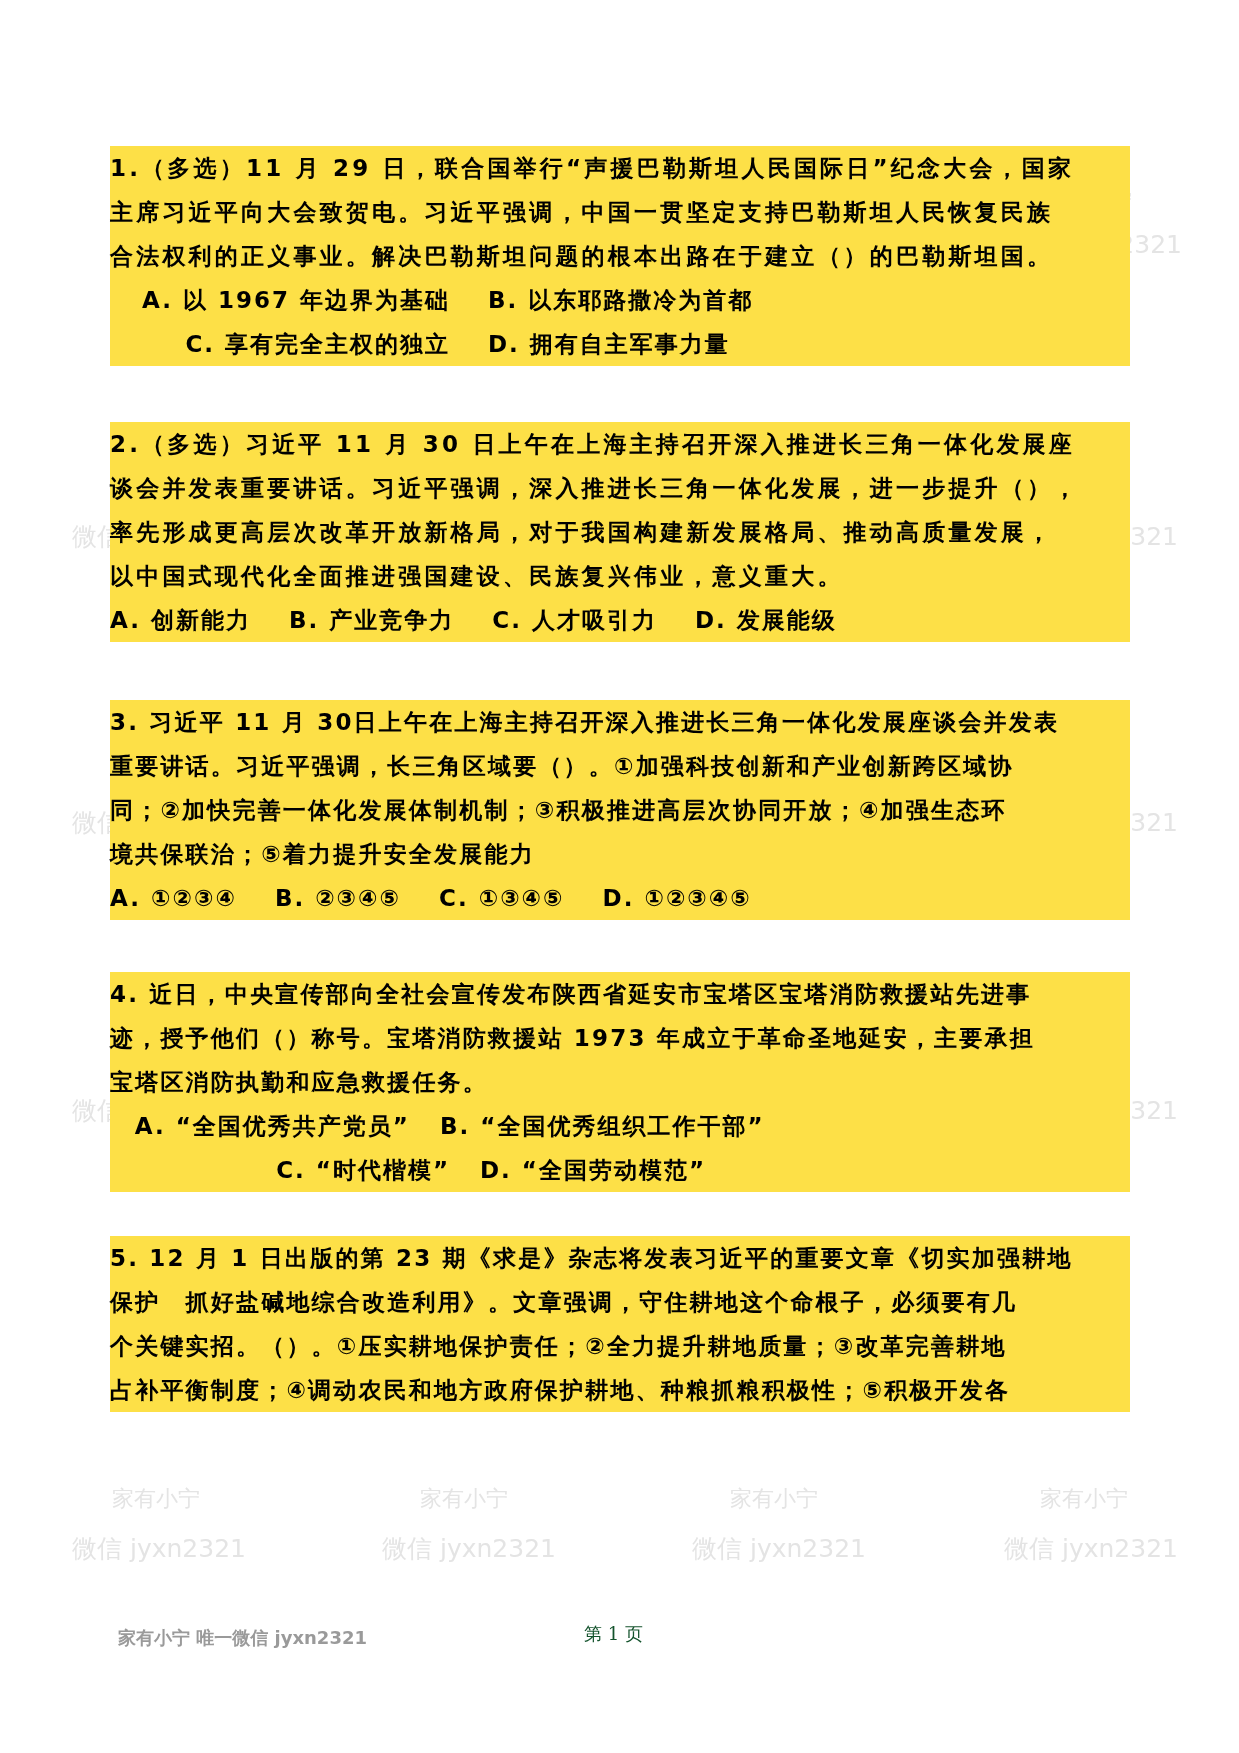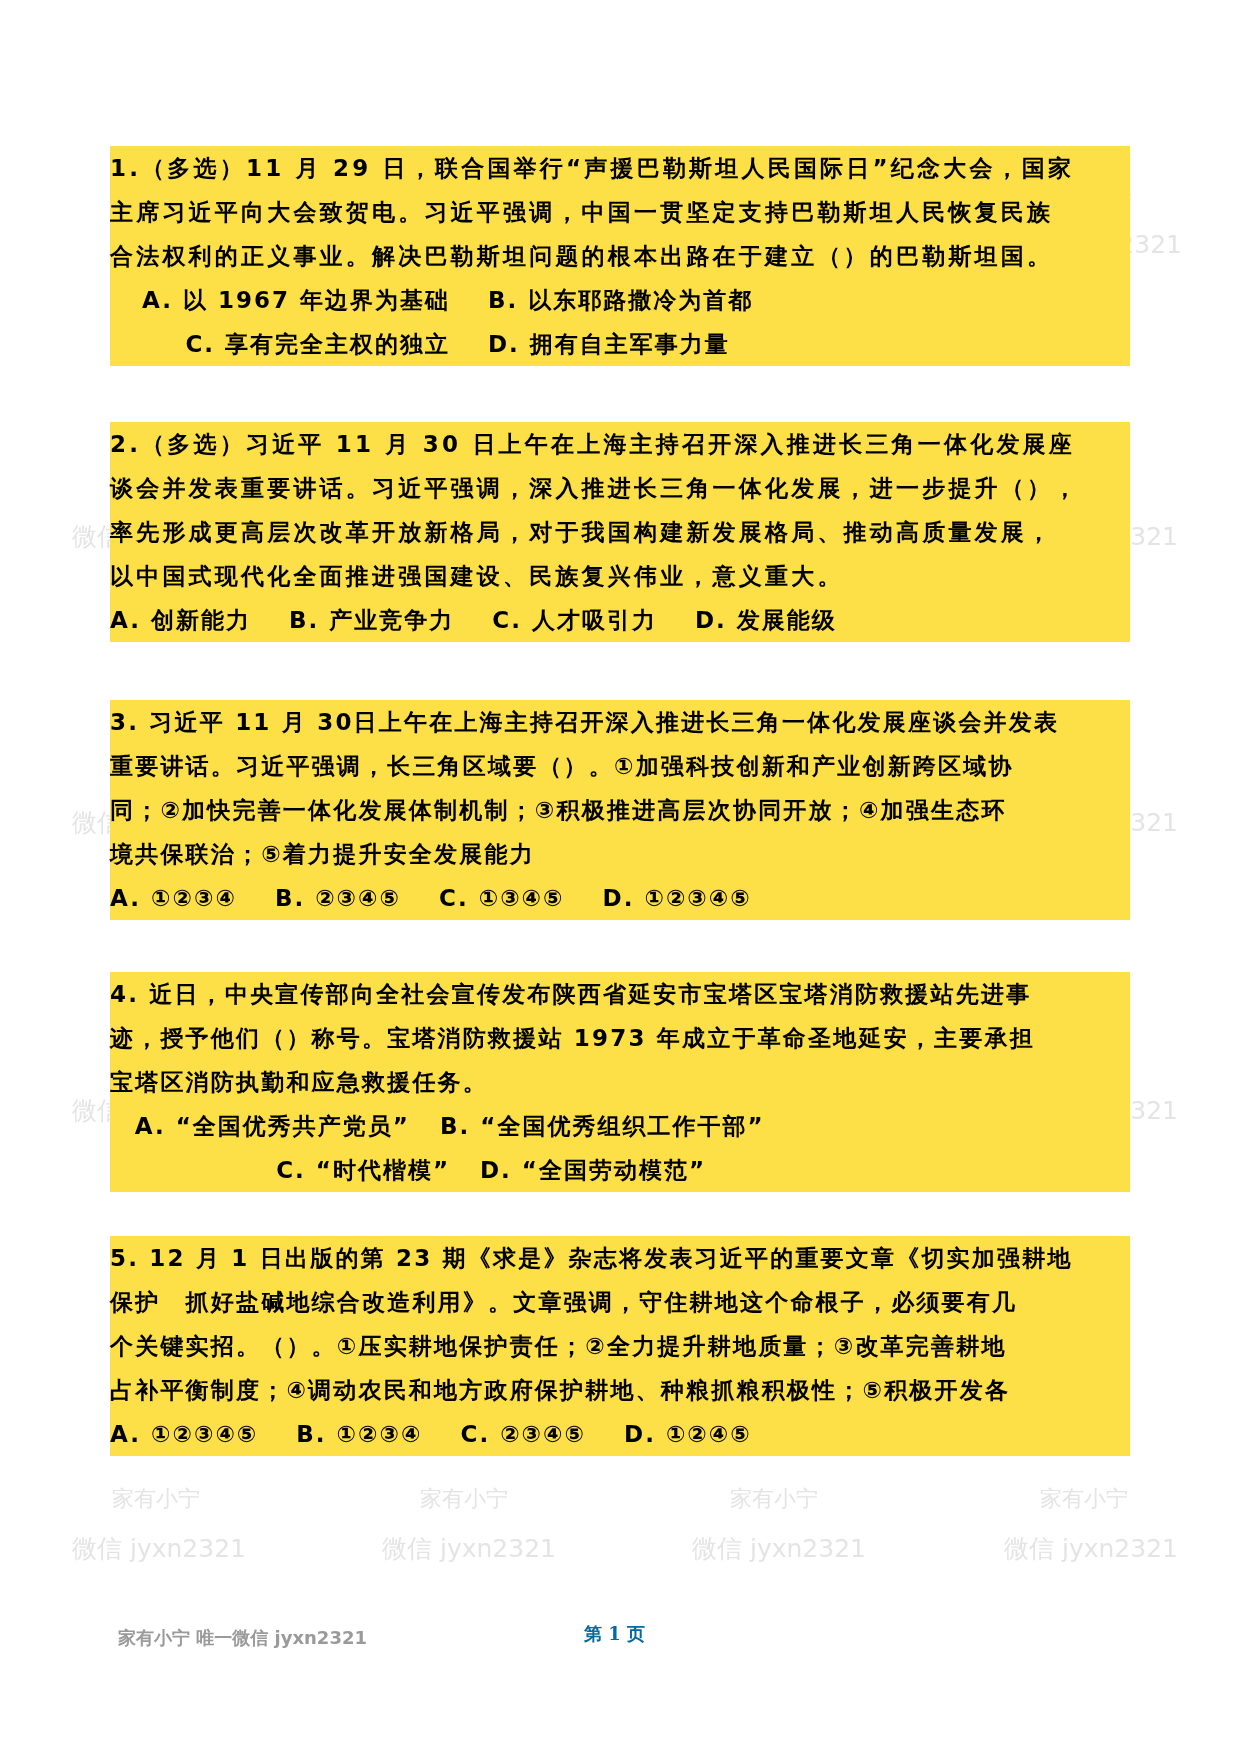--- a/index.html
+++ b/index.html
@@ -64,24 +64,23 @@
       font-size: 18px;
       color: #9a9a9a;
       font-weight: bold;
       z-index: 2;
     }
     .footer-page {
       position: absolute;
       left: 584px;
       top: 1622px;
       font-size: 18px;
-      color: #0369a1;
+      color: #14532d;
       font-family: "DejaVu Serif", serif;
       z-index: 2;
-      font-weight: bold;
     }
   </style>
 </head>
 <body>
 
 <div class="watermark-layer">
 
   <span class="wm wm-name" style="left:1044px; top:186px;">家有小宁</span>
   <span class="wm wm-wx" style="left:1008px; top:228px;">微信  jyxn2321</span>
 
@@ -174,22 +173,16 @@
     <span class="opt" style="width:300px; margin-right:30px;margin-left:40px;">C. “时代楷模”</span>
     <span class="opt">D. “全国劳动模范”</span>
   </div>
 </div>
 
 <div class="question" style="top:1236px;">
   <div class="q-line tight">5. 12 月 1 日出版的第 23 期《求是》杂志将发表习近平的重要文章《切实加强耕地</div>
   <div class="q-line tight">保护　抓好盐碱地综合改造利用》。文章强调，守住耕地这个命根子，必须要有几</div>
   <div class="q-line tight">个关键实招。（）。①压实耕地保护责任；②全力提升耕地质量；③改革完善耕地</div>
   <div class="q-line tight">占补平衡制度；④调动农民和地方政府保护耕地、种粮抓粮积极性；⑤积极开发各</div>
-  <div class="options-row">
-    <span class="opt">A. ①②③④⑤</span>
-    <span class="opt">B. ①②③④</span>
-    <span class="opt">C. ②③④⑤</span>
-    <span class="opt">D. ①②④⑤</span>
-  </div>
 </div>
 
 <div class="footer-left">家有小宁  唯一微信  jyxn2321</div>
 <div class="footer-page">第 1 页</div>
 
 </body></html>

